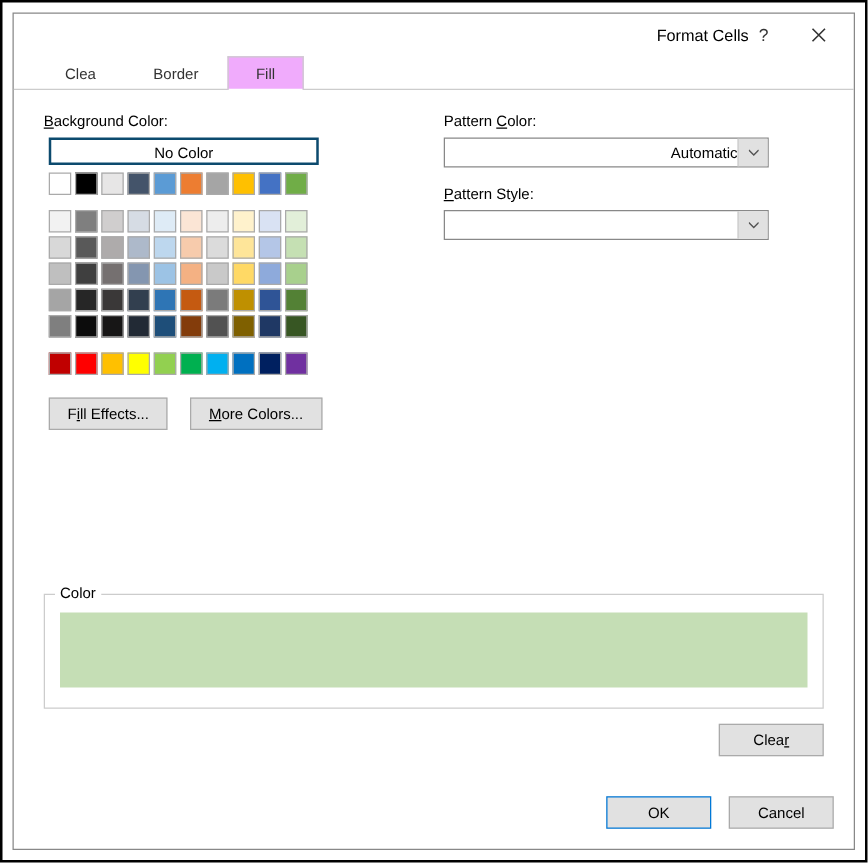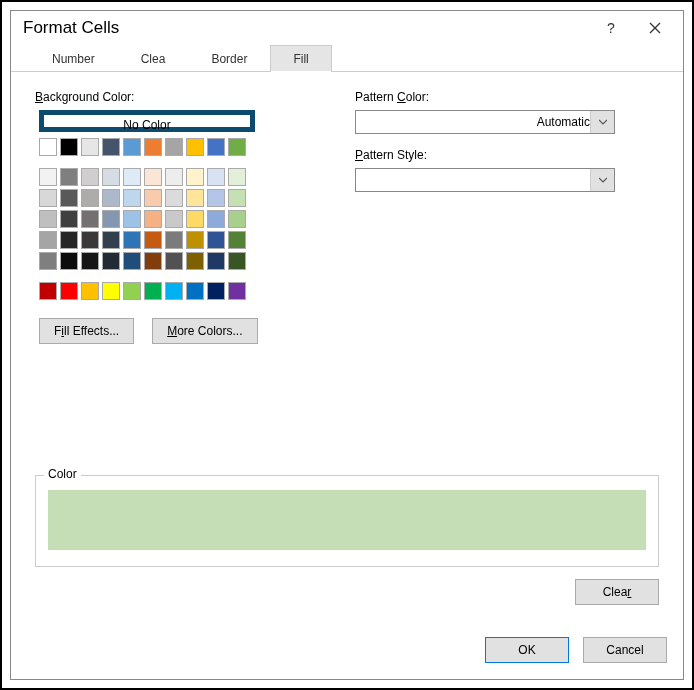--- a/index.html
+++ b/index.html
@@ -1,36 +1,36 @@
 <!DOCTYPE html>
 <html><head>
 <meta charset="utf-8">
 <style>
   * { box-sizing: border-box; margin: 0; padding: 0; font-family: "Segoe UI", Tahoma, sans-serif; font-size: 12px; }
   body { background: #fff; width: 694px; height: 690px; position: relative; }
   .outer-border { position: absolute; inset: 0; border: 2px solid #000; }
   .window { position: absolute; left: 10px; top: 10px; right: 10px; bottom: 10px; border: 1px solid #888; background: #fff; display: flex; flex-direction: column; }
   .titlebar { height: 34px; display: flex; align-items: center; padding: 0 8px 0 12px; }
-  .titlebar-title { flex: 1; font-size: 17px; }
+  .titlebar-title { flex: 1; font-size: 13px; text-align: right; }
   .titlebar-btns { display: flex; gap: 12px; align-items: center; }
   .help-btn { width: 24px; text-align: center; font-size: 14px; color: #333; cursor: pointer; }
   .close-btn { width: 40px; height: 28px; display: flex; align-items: center; justify-content: center; cursor: pointer; }
   .close-btn svg { width: 12px; height: 12px; }
   .tabs { display: flex; padding-left: 18px; position: relative; }
   .tabs::after { content: ""; position: absolute; left: 0; right: 0; bottom: 0; height: 1px; background: #ccc; }
   .tab { padding: 6px 22px; border: 1px solid transparent; border-bottom: none; cursor: pointer; position: relative; color: #333; }
-  .tab.active { border-color: #ccc; background: #e5e5e5; z-index: 2; }
+  .tab.active { border-color: #ccc; background: #f0abfc; z-index: 2; }
   .tab.active::after { content: ""; position: absolute; left: 0; right: 0; bottom: -1px; height: 2px; background: #fff; }
   .content { flex: 1; padding: 18px 24px; display: flex; flex-direction: column; position: relative; }
   .top-row { display: flex; gap: 60px; }
   .left-col { width: 260px; }
   .right-col { flex: 1; }
   .lbl { margin-bottom: 6px; display: block; }
   .underline-letter { text-decoration: underline; }
-  .nocolor-btn { width: 216px; height: 22px; border: 5px solid #0c4a6e; background: #fff; text-align: center; line-height: 20px; margin: 0 0 6px 4px; cursor: pointer; }
+  .nocolor-btn { width: 216px; height: 22px; border: 2px solid #0c4a6e; background: #fff; text-align: center; line-height: 20px; margin: 0 0 6px 4px; cursor: pointer; }
   .swatch-grid { display: flex; flex-wrap: wrap; width: 220px; gap: 3px; margin-left: 4px; }
   .swatch { width: 18px; height: 18px; border: 1px solid #aaa; cursor: pointer; }
   .swatch.sep { width: 100%; height: 6px; border: none; cursor: default; }
   .btn-row { display: flex; gap: 18px; margin: 18px 0 0 4px; }
   .pushbtn { padding: 5px 14px; border: 1px solid #aaa; background: #e1e1e1; cursor: pointer; min-width: 90px; text-align: center; }
   .combo { width: 260px; height: 24px; border: 1px solid #888; background: #fff; display: flex; align-items: center; cursor: pointer; }
   .combo-text { flex: 1; text-align: right; }
   .combo-arrow { width: 24px; height: 100%; background: #e1e1e1; border-left: 1px solid #ccc; display: flex; align-items: center; justify-content: center; }
   .combo-arrow svg { width: 8px; height: 8px; }
   .annotation { color: #e00000; font-weight: bold; font-style: italic; font-size: 18px; text-align: center; line-height: 1.6; margin-top: 80px; }
@@ -53,21 +53,20 @@
       <span class="help-btn">?</span>
       <span class="close-btn">
         <svg viewBox="0 0 12 12">
             <path d="M1 1 L11 11 M11 1 L1 11" stroke="#333" stroke-width="1.3"></path>
           </svg>
       </span>
     </div>
   </div>
 
   <div class="tabs">
-    <div class="tab">Number</div>
     <div class="tab">Clea</div>
     <div class="tab">Border</div>
     <div class="tab active">Fill</div>
   </div>
 
   <div class="content">
     <div class="top-row">
       <div class="left-col">
         <span class="lbl"><span class="underline-letter">B</span>ackground Color:</span>
         <div class="nocolor-btn">No Color</div>

